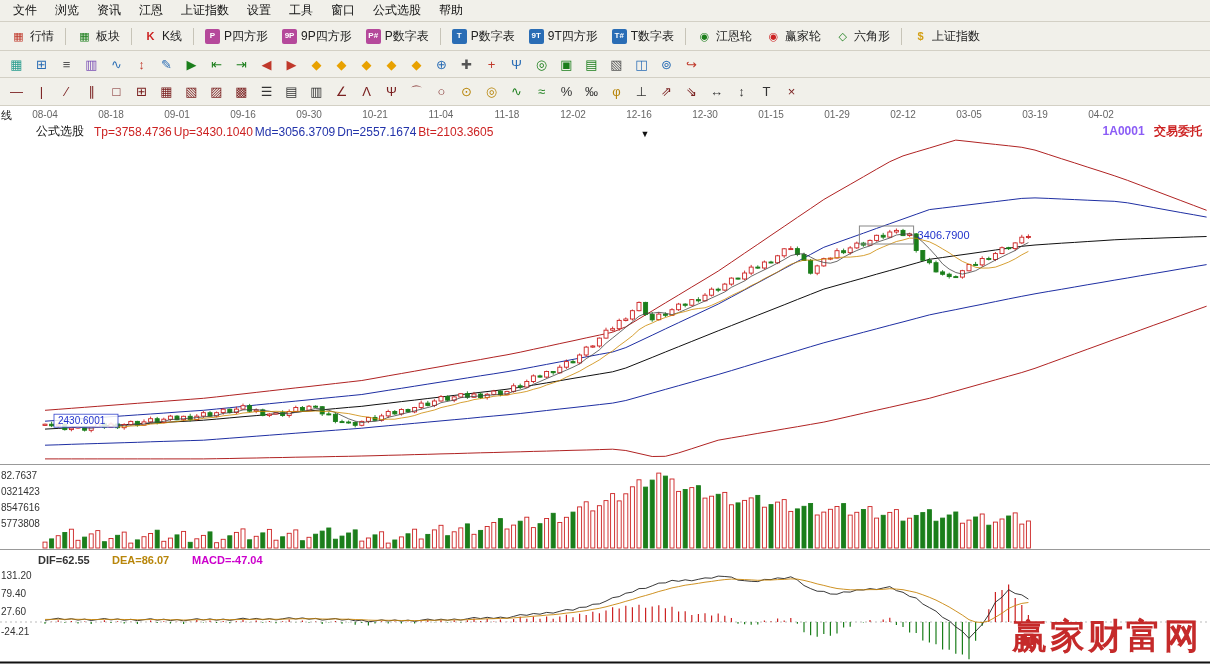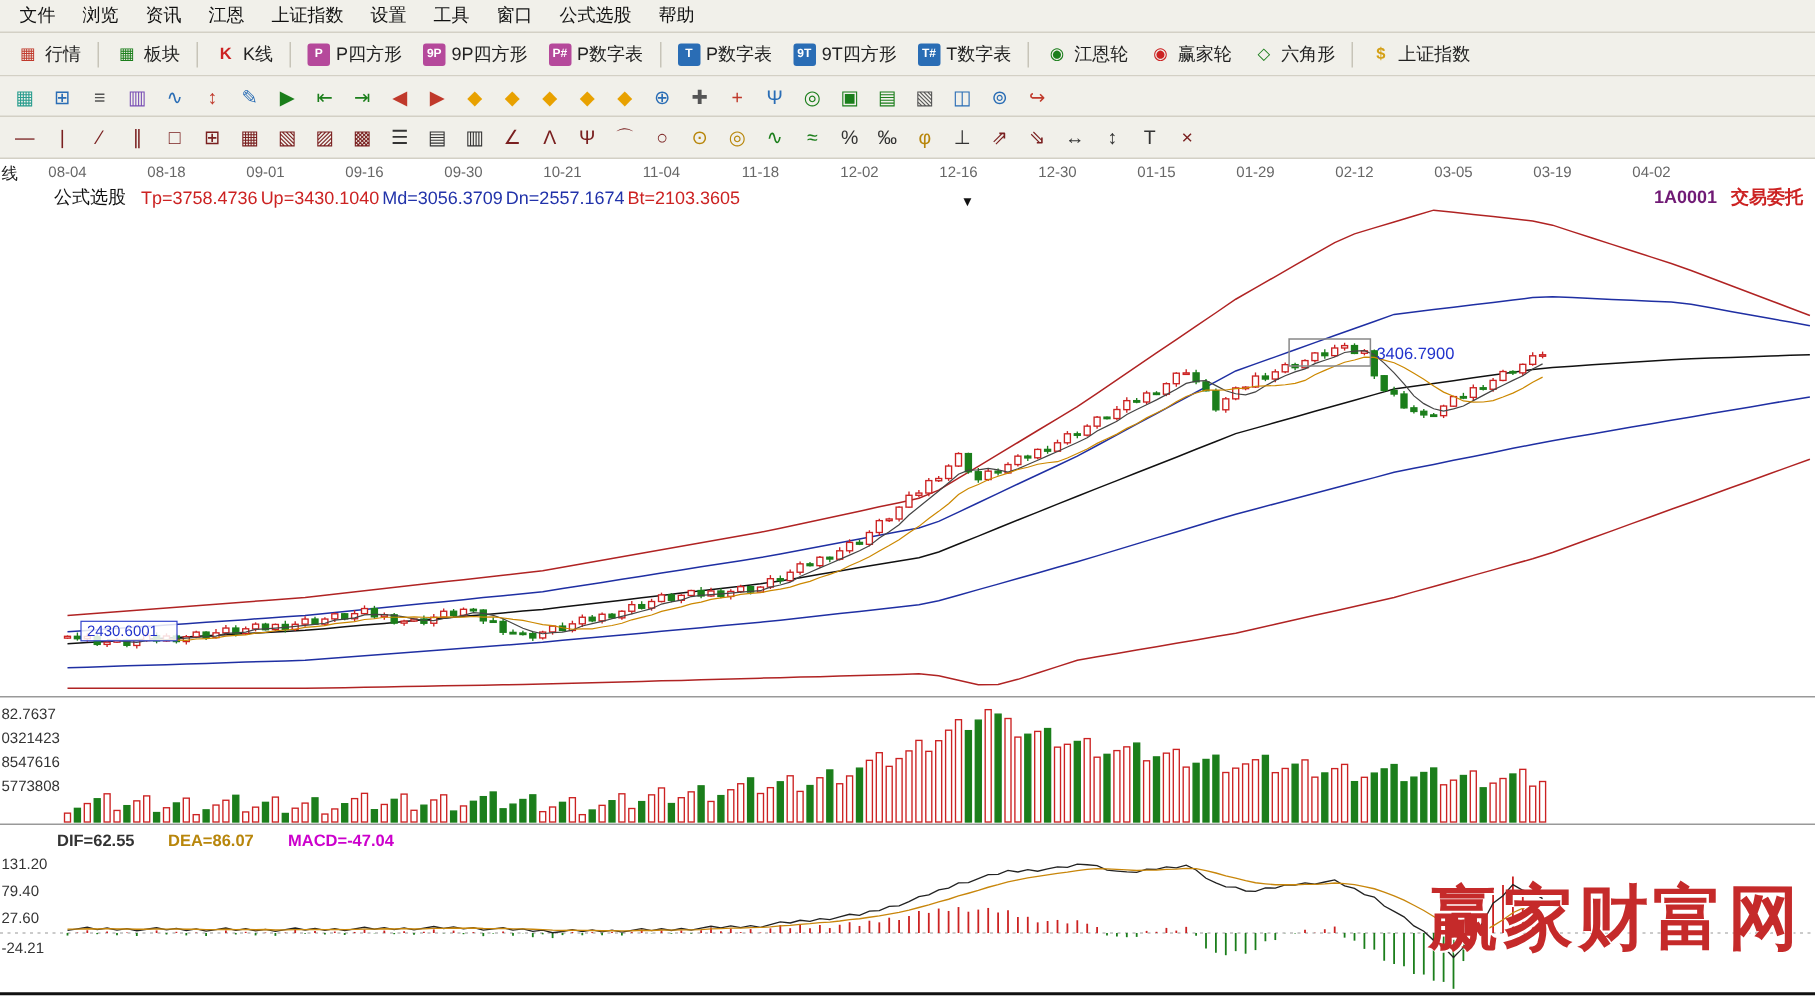--- a/index.html
+++ b/index.html
@@ -25,24 +25,24 @@
   .tb-chip span{display:block;}
   #chart-wrap{position:absolute;top:106px;left:0;width:1210px;height:558px;background:#fff;}
   #chart-svg{position:absolute;left:0;top:0;width:1210px;height:558px;}
   #chart-svg text{font-family:"Liberation Sans","DejaVu Sans",sans-serif;}
   #chart-header{position:absolute;top:17px;left:36px;font-size:12px;display:flex;gap:10px;
                 align-items:center;pointer-events:none;}
   #indicator-name{color:#111;}
   .ind-val{margin-right:2px;}
   #symbol-label{position:absolute;top:17px;right:8px;font-size:12px;font-weight:bold;pointer-events:none;}
   #symbol-label span{margin-left:6px;}
-  #symbol-code{color:#701a75;}
+  #symbol-code{color:#8b5cf6;}
   #symbol-name{color:#cc2222;}
-  #watermark{position:absolute;right:8px;bottom:20px;font-family:"DejaVu Serif","Liberation Serif",serif;
-             font-weight:bold;font-size:47px;color:#c52a2a;letter-spacing:3px;
+  #watermark{position:absolute;right:8px;bottom:4px;font-family:"DejaVu Serif","Liberation Serif",serif;
+             font-weight:bold;font-size:35px;color:#c52a2a;letter-spacing:3px;
              text-shadow:1px 1px 0 #fff;pointer-events:none;}
 </style>
 </head>
 <body>
 
 <div id="app">
   <div class="menubar" id="menubar">
       <span class="menu-item">文件</span>
       <span class="menu-item">浏览</span>
       <span class="menu-item">资讯</span>

